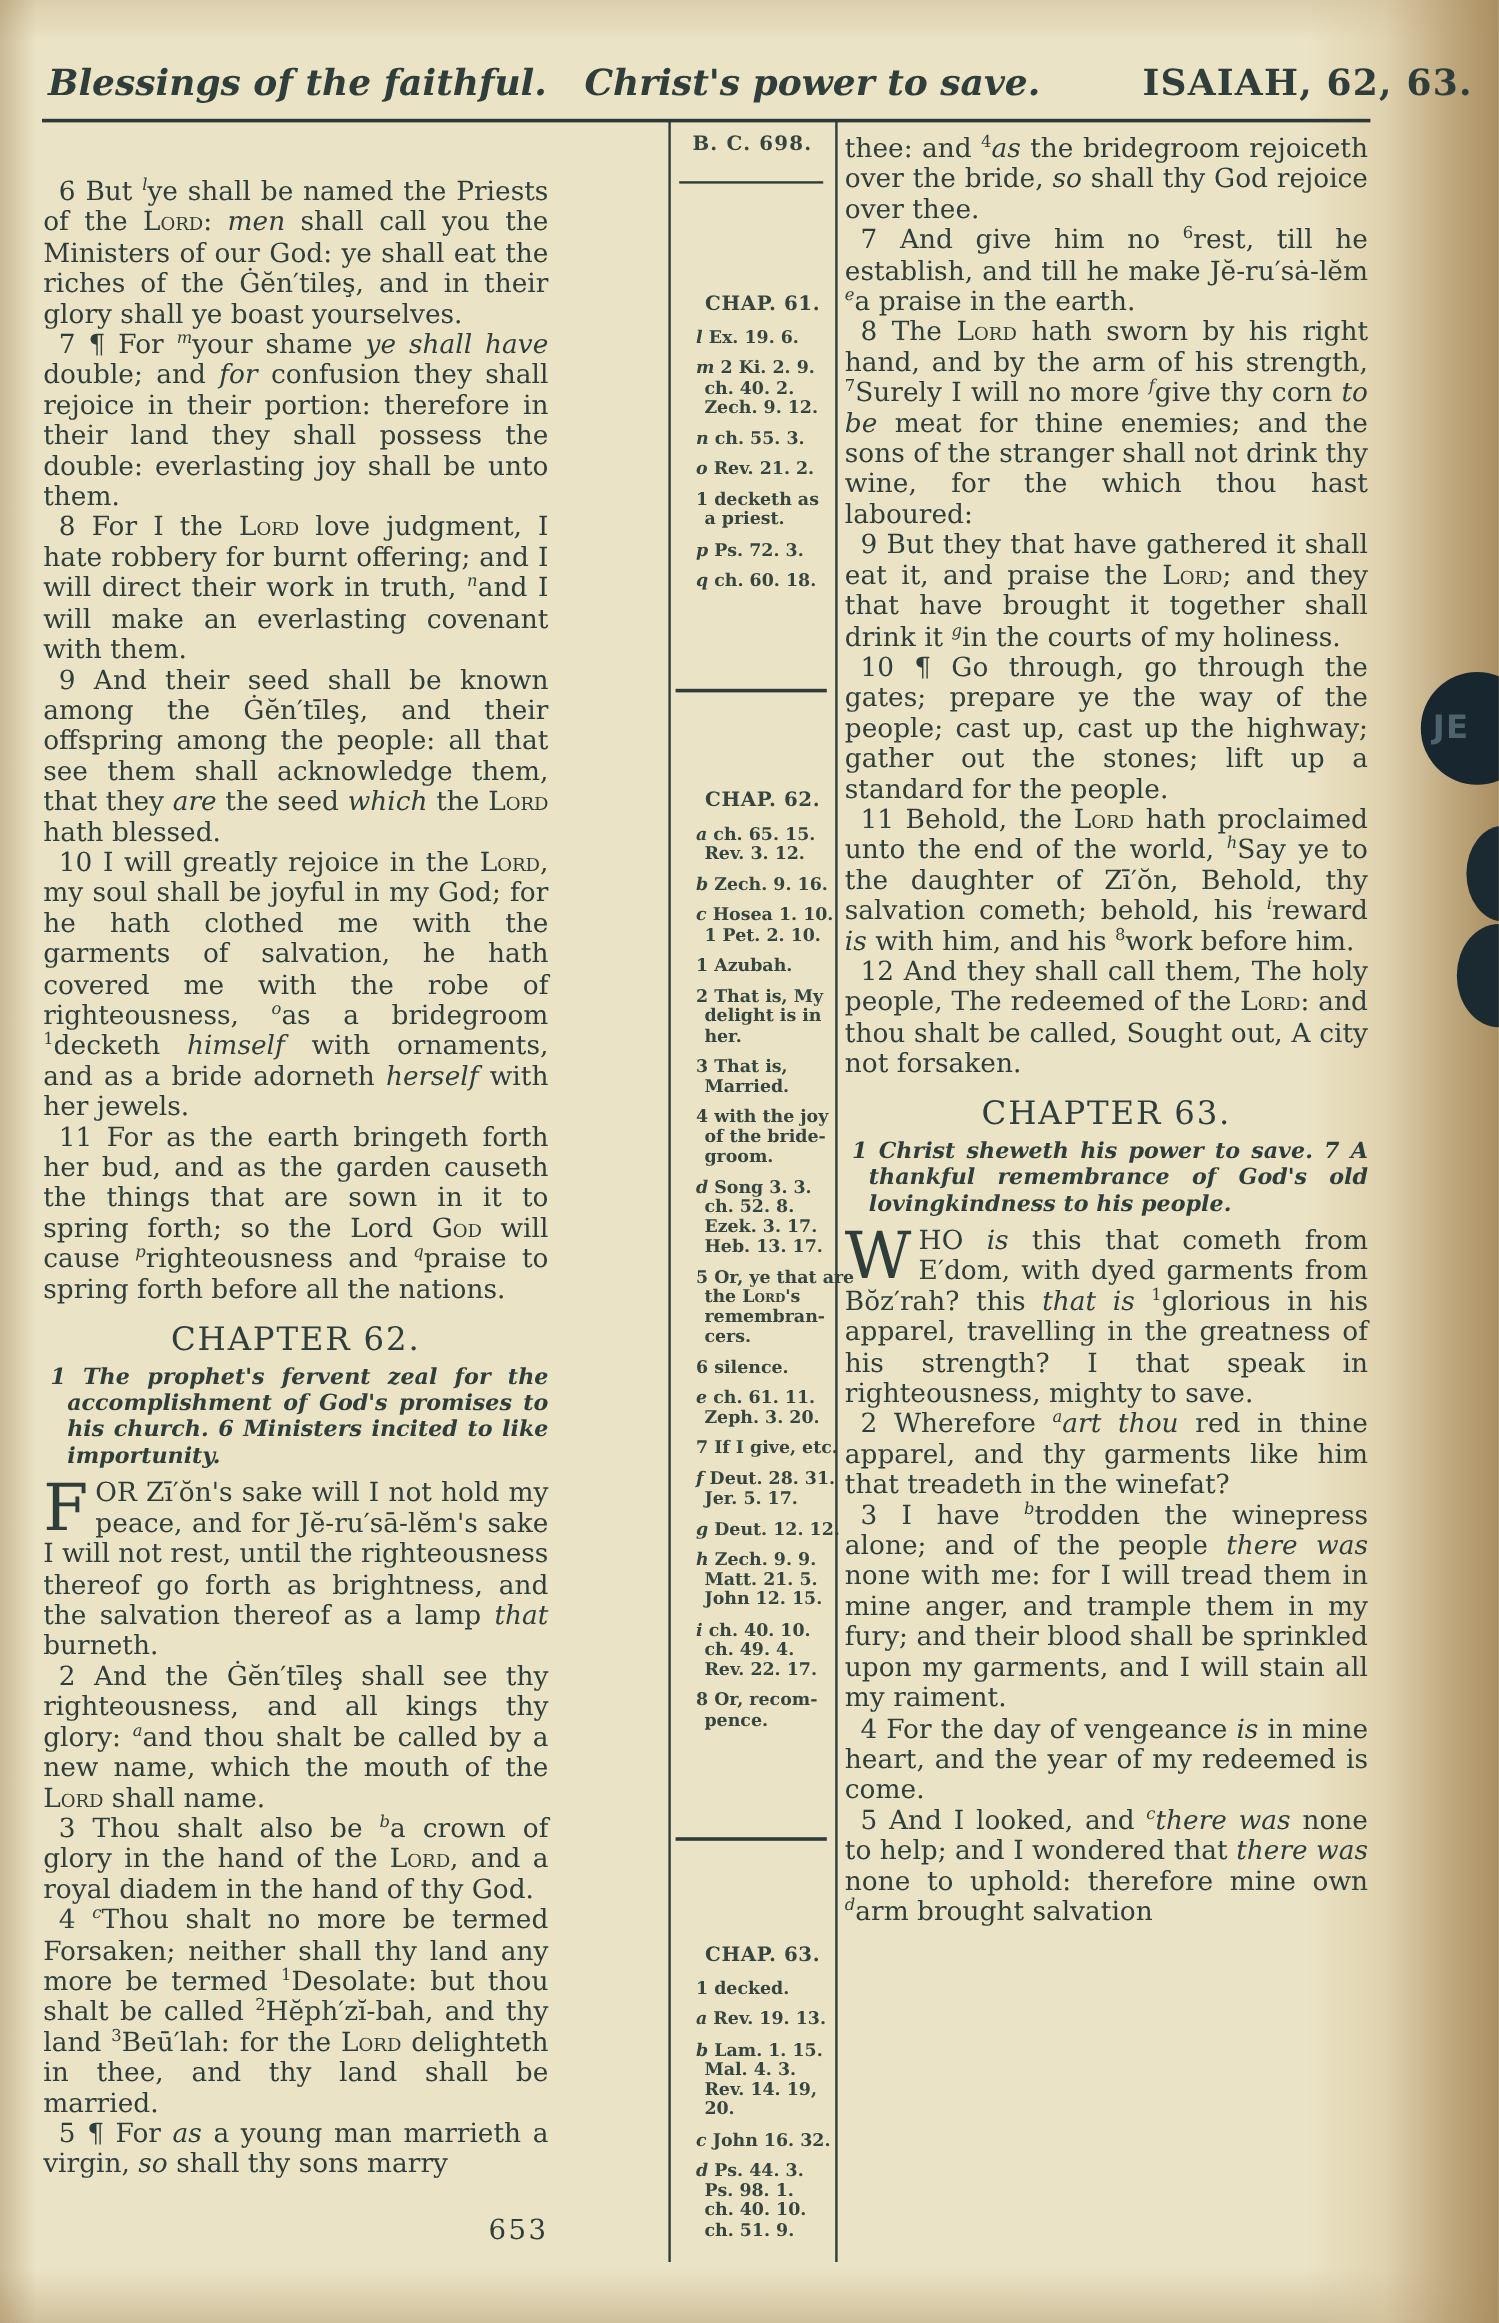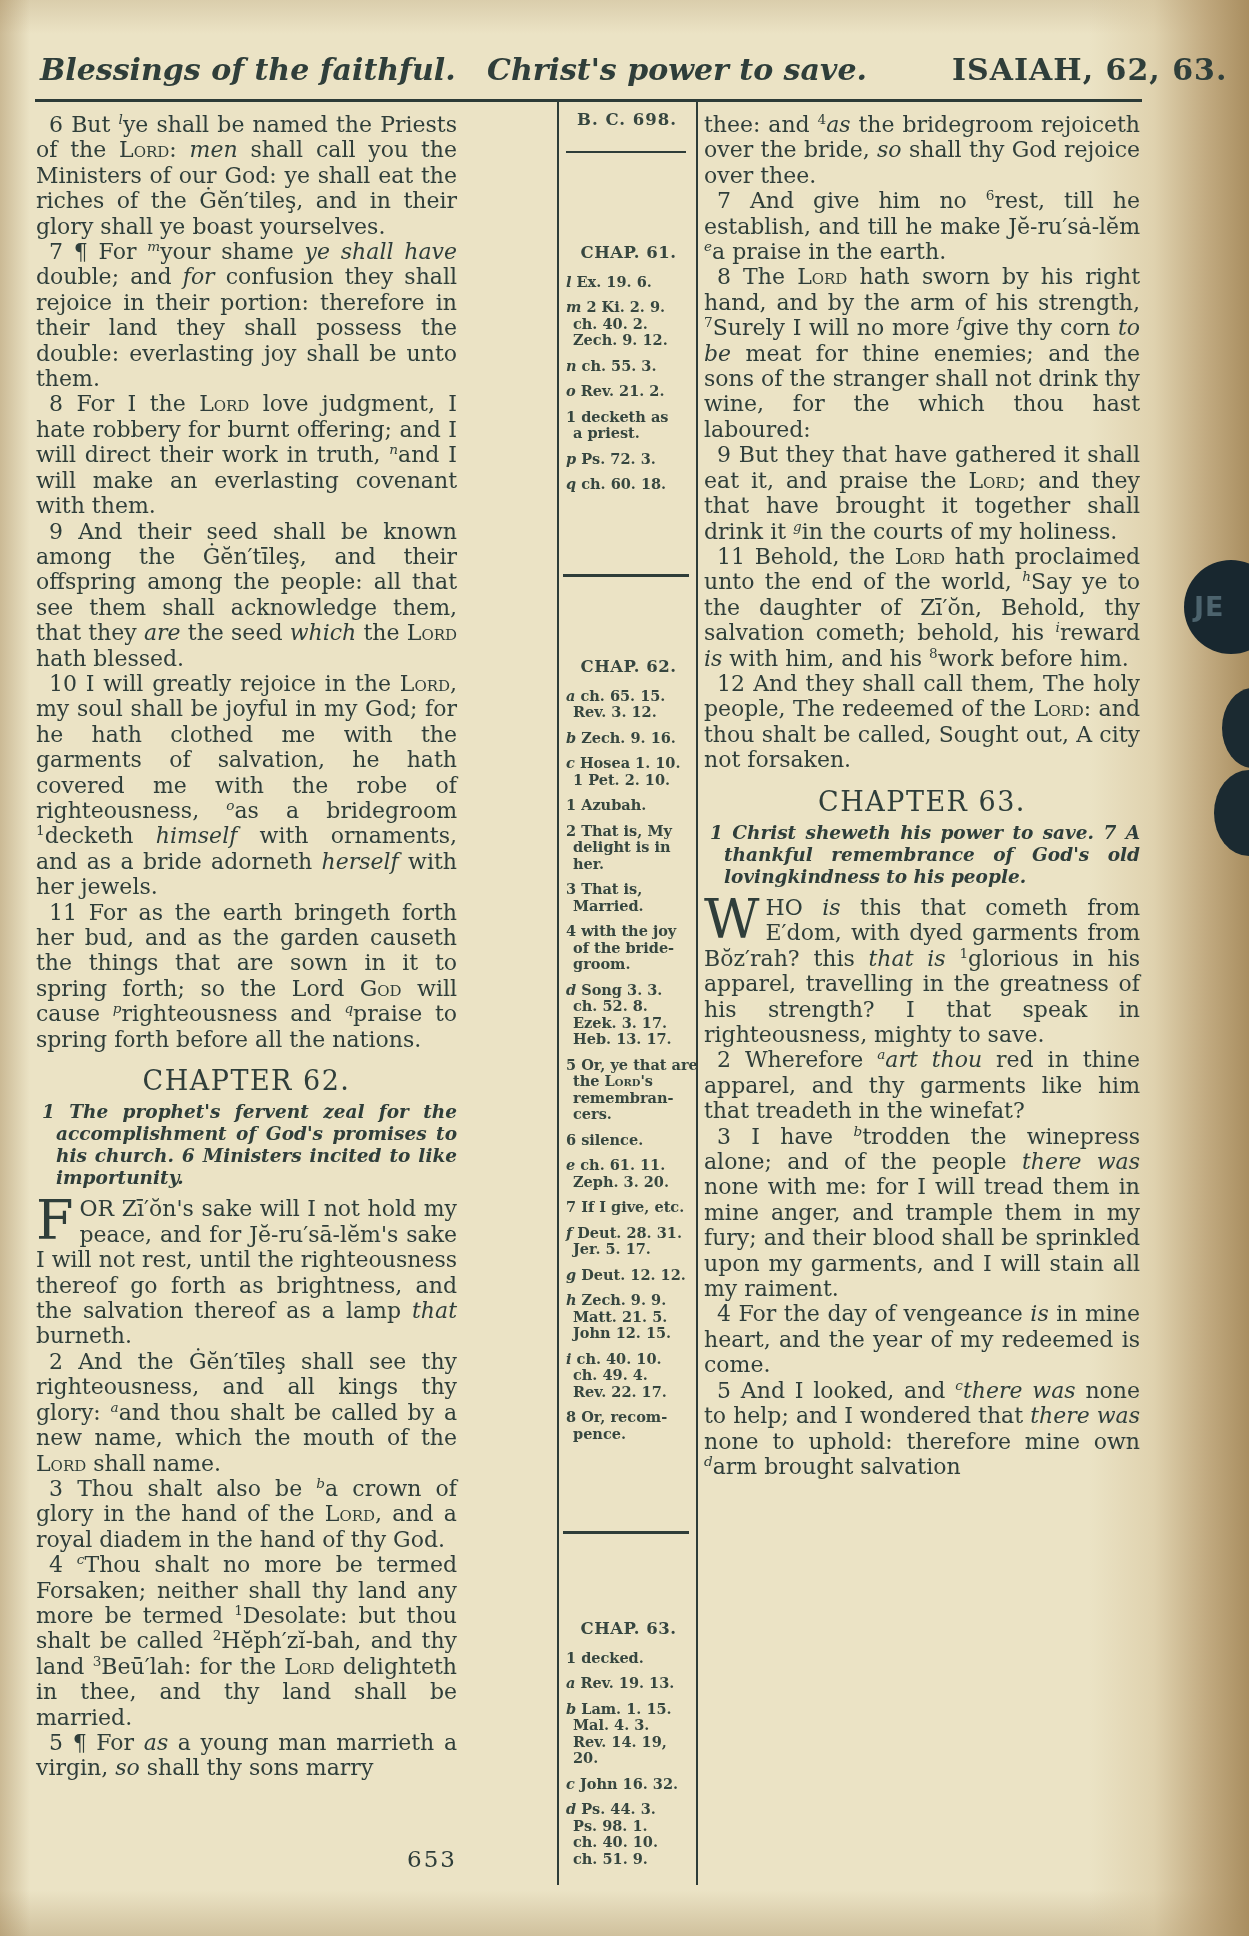--- a/index.html
+++ b/index.html
@@ -16,36 +16,36 @@
   .runhead{position:absolute;top:52px;height:44px;font-size:30px;white-space:nowrap;}
   .rh-left{left:40px;font-style:italic;font-weight:bold;}
   .rh-center{left:487px;font-style:italic;font-weight:bold;}
   .rh-right{left:952px;font-weight:bold;letter-spacing:1px;}
   .head-rule{position:absolute;top:99px;left:35px;width:1107px;height:3px;background:#2c3b37;}
   
   .vrule{position:absolute;top:100px;height:1785px;width:2px;background:#2e3d39;}
   .vrule.v1{left:557px;} .vrule.v2{left:696px;}
   
   .maincol{position:absolute;top:112px;font-size:22px;line-height:25.4px;text-align:justify;}
-  .leftcol{left:36px;width:421px;}
+  .leftcol{left:36px;width:421px;margin-top:36px;}
   .rightcol{left:704px;width:436px;}
   .verse{margin:0;text-indent:13px;}
   .verse.cont{text-indent:0;}
   .verse.dropv{text-indent:0;}
   .dropcap{float:left;font-size:54px;line-height:44px;padding:3px 6px 0 0;}
   .chapterhead{margin:16px 0 8px 0;text-align:center;font-size:27px;font-weight:normal;letter-spacing:1.5px;text-indent:0;}
   .summary{margin:0 0 7px 0;font-style:italic;font-weight:bold;font-size:18.5px;line-height:22px;text-indent:-14px;padding-left:20px;text-align:justify;}
   .sc{font-variant:small-caps;}
   sup{font-size:62%;line-height:0;}
   
   .refcol{position:absolute;top:103px;left:563px;width:128px;height:1790px;font-size:14.5px;line-height:16.5px;font-weight:bold;color:#36463f;}
   .bc{position:absolute;top:9px;left:0;width:100%;text-align:center;font-size:16.5px;letter-spacing:1px;}
   .bc-rule{position:absolute;top:48px;left:3px;width:120px;height:2px;background:#2e3d39;}
   .mrule{position:absolute;left:0px;width:126px;height:3px;background:#2e3d39;}
-  .msec{position:absolute;left:3px;right:0;}
+  .msec{position:absolute;left:17px;right:0;}
   .mhead{text-align:center;font-size:16.5px;letter-spacing:.5px;margin:0 0 12px 0;font-weight:bold;}
   .mgroup{margin:0 0 9px 0;}
   .mline{white-space:nowrap;}
   .mline+.mline{padding-left:7px;}
   
   .pageno{position:absolute;top:1846px;left:36px;width:421px;text-align:right;font-size:23px;letter-spacing:2px;}
   
   .tab{position:absolute;border-radius:50%;background:#18272f;}
   .tab-je{top:560px;left:1184px;width:94px;height:94px;color:#4c636d;font-weight:bold;font-size:27px;letter-spacing:1px;line-height:94px;padding-left:10px;box-sizing:border-box;font-family:"DejaVu Sans","Liberation Sans",sans-serif;}
   .tab-p1{top:688px;left:1222px;width:62px;height:80px;background:#1b2a31;}
@@ -212,20 +212,21 @@
       </div>
     </div>
 
   <div class="vrule v2"></div>
 
   <div class="maincol rightcol" id="right-col">
       <p class="verse cont">thee: and <sup>4</sup><i>as</i> the bridegroom rejoiceth over the bride, <i>so</i> shall thy God rejoice over thee.</p>
       <p class="verse">7 And give him no <sup>6</sup>rest, till he establish, and till he make Jĕ-ru′sȧ-lĕm <sup><i>e</i></sup>a praise in the earth.</p>
       <p class="verse">8 The <span class="sc">Lord</span> hath sworn by his right hand, and by the arm of his strength, <sup>7</sup>Surely I will no more <sup><i>f</i></sup>give thy corn <i>to be</i> meat for thine enemies; and the sons of the stranger shall not drink thy wine, for the which thou hast laboured:</p>
       <p class="verse">9 But they that have gathered it shall eat it, and praise the <span class="sc">Lord</span>; and they that have brought it together shall drink it <sup><i>g</i></sup>in the courts of my holiness.</p>
+      <p class="verse">10 ¶ Go through, go through the gates; prepare ye the way of the people; cast up, cast up the highway; gather out the stones; lift up a standard for the people.</p>
       <p class="verse">11 Behold, the <span class="sc">Lord</span> hath proclaimed unto the end of the world, <sup><i>h</i></sup>Say ye to the daughter of Zī′ŏn, Behold, thy salvation cometh; behold, his <sup><i>i</i></sup>reward <i>is</i> with him, and his <sup>8</sup>work before him.</p>
       <p class="verse">12 And they shall call them, The holy people, The redeemed of the <span class="sc">Lord</span>: and thou shalt be called, Sought out, A city not forsaken.</p>
       <h2 class="chapterhead">CHAPTER 63.</h2>
       <p class="summary">1 Christ sheweth his power to save. 7 A thankful remembrance of God's old lovingkindness to his people.</p>
       <p class="verse dropv"><span class="dropcap">W</span>HO <i>is</i> this that cometh from E′dom, with dyed garments from Bŏz′rah? this <i>that is</i> <sup>1</sup>glorious in his apparel, travelling in the greatness of his strength? I that speak in righteousness, mighty to save.</p>
       <p class="verse">2 Wherefore <sup><i>a</i></sup><i>art thou</i> red in thine apparel, and thy garments like him that treadeth in the winefat?</p>
       <p class="verse">3 I have <sup><i>b</i></sup>trodden the winepress alone; and of the people <i>there was</i> none with me: for I will tread them in mine anger, and trample them in my fury; and their blood shall be sprinkled upon my garments, and I will stain all my raiment.</p>
       <p class="verse">4 For the day of vengeance <i>is</i> in mine heart, and the year of my redeemed is come.</p>
       <p class="verse">5 And I looked, and <sup><i>c</i></sup><i>there was</i> none to help; and I wondered that <i>there was</i> none to uphold: therefore mine own <sup><i>d</i></sup>arm brought salvation</p>
     </div>

